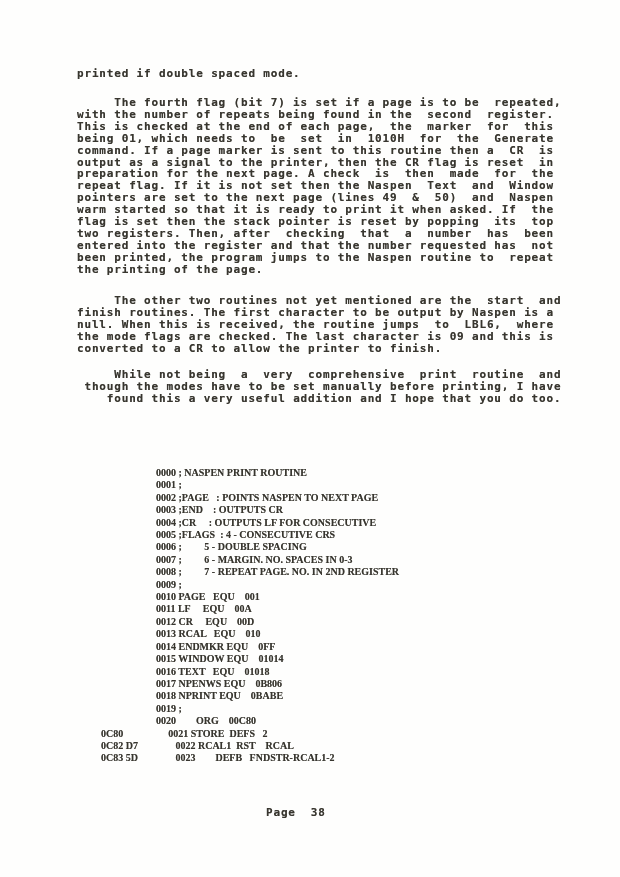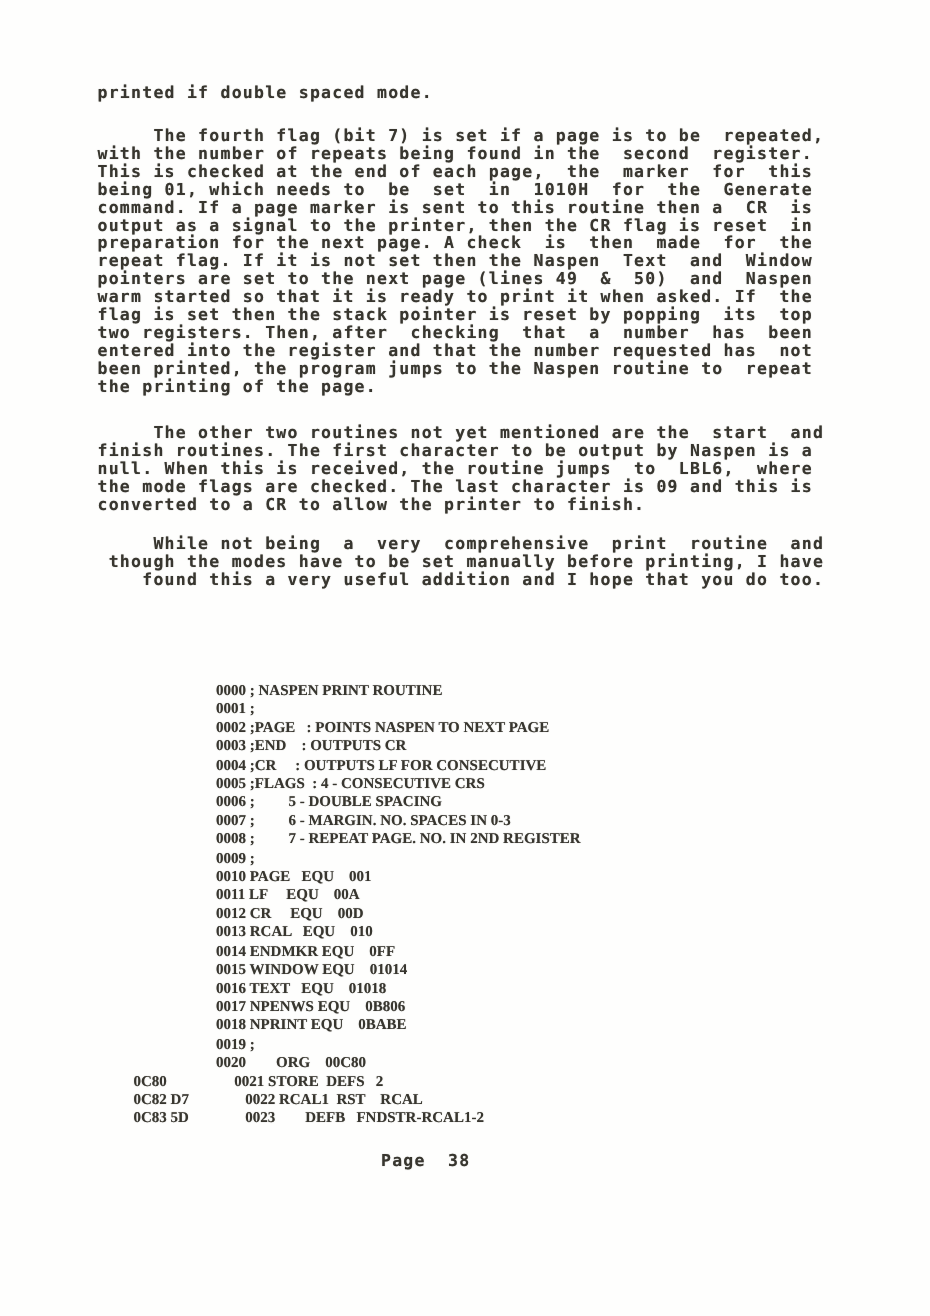--- a/index.html
+++ b/index.html
@@ -8,21 +8,21 @@
   }
   .page {
     position: relative;
     width: 620px;
     height: 877px;
     background: #fefefd;
     overflow: hidden;
     font-family: "DejaVu Sans Mono", "Liberation Mono", monospace;
   }
   pre {
-    margin: 4px;
+    margin: 16px;
     white-space: pre;
     color: #38362f;
     font-weight: bold;
     text-shadow: 0 0 0.6px rgba(56,54,47,0.55);
   }
   .bodytext {
     position: absolute;
     left: 61px;
     font-size: 11px;
     line-height: 11.9px;
@@ -37,21 +37,21 @@
     left: 85px;
     top: 451px;
     font-size: 10px;
     line-height: 12.4px;
     letter-spacing: 0px;
     font-family: Liberation Serif, serif;
   }
   .footer {
     position: absolute;
     left: 250px;
-    top: 764px;
+    top: 791px;
     font-size: 11px;
     line-height: 11.9px;
     letter-spacing: 0.83px;
   }
 </style>
 </head>
 <body>
 
 <div class="page">
 

